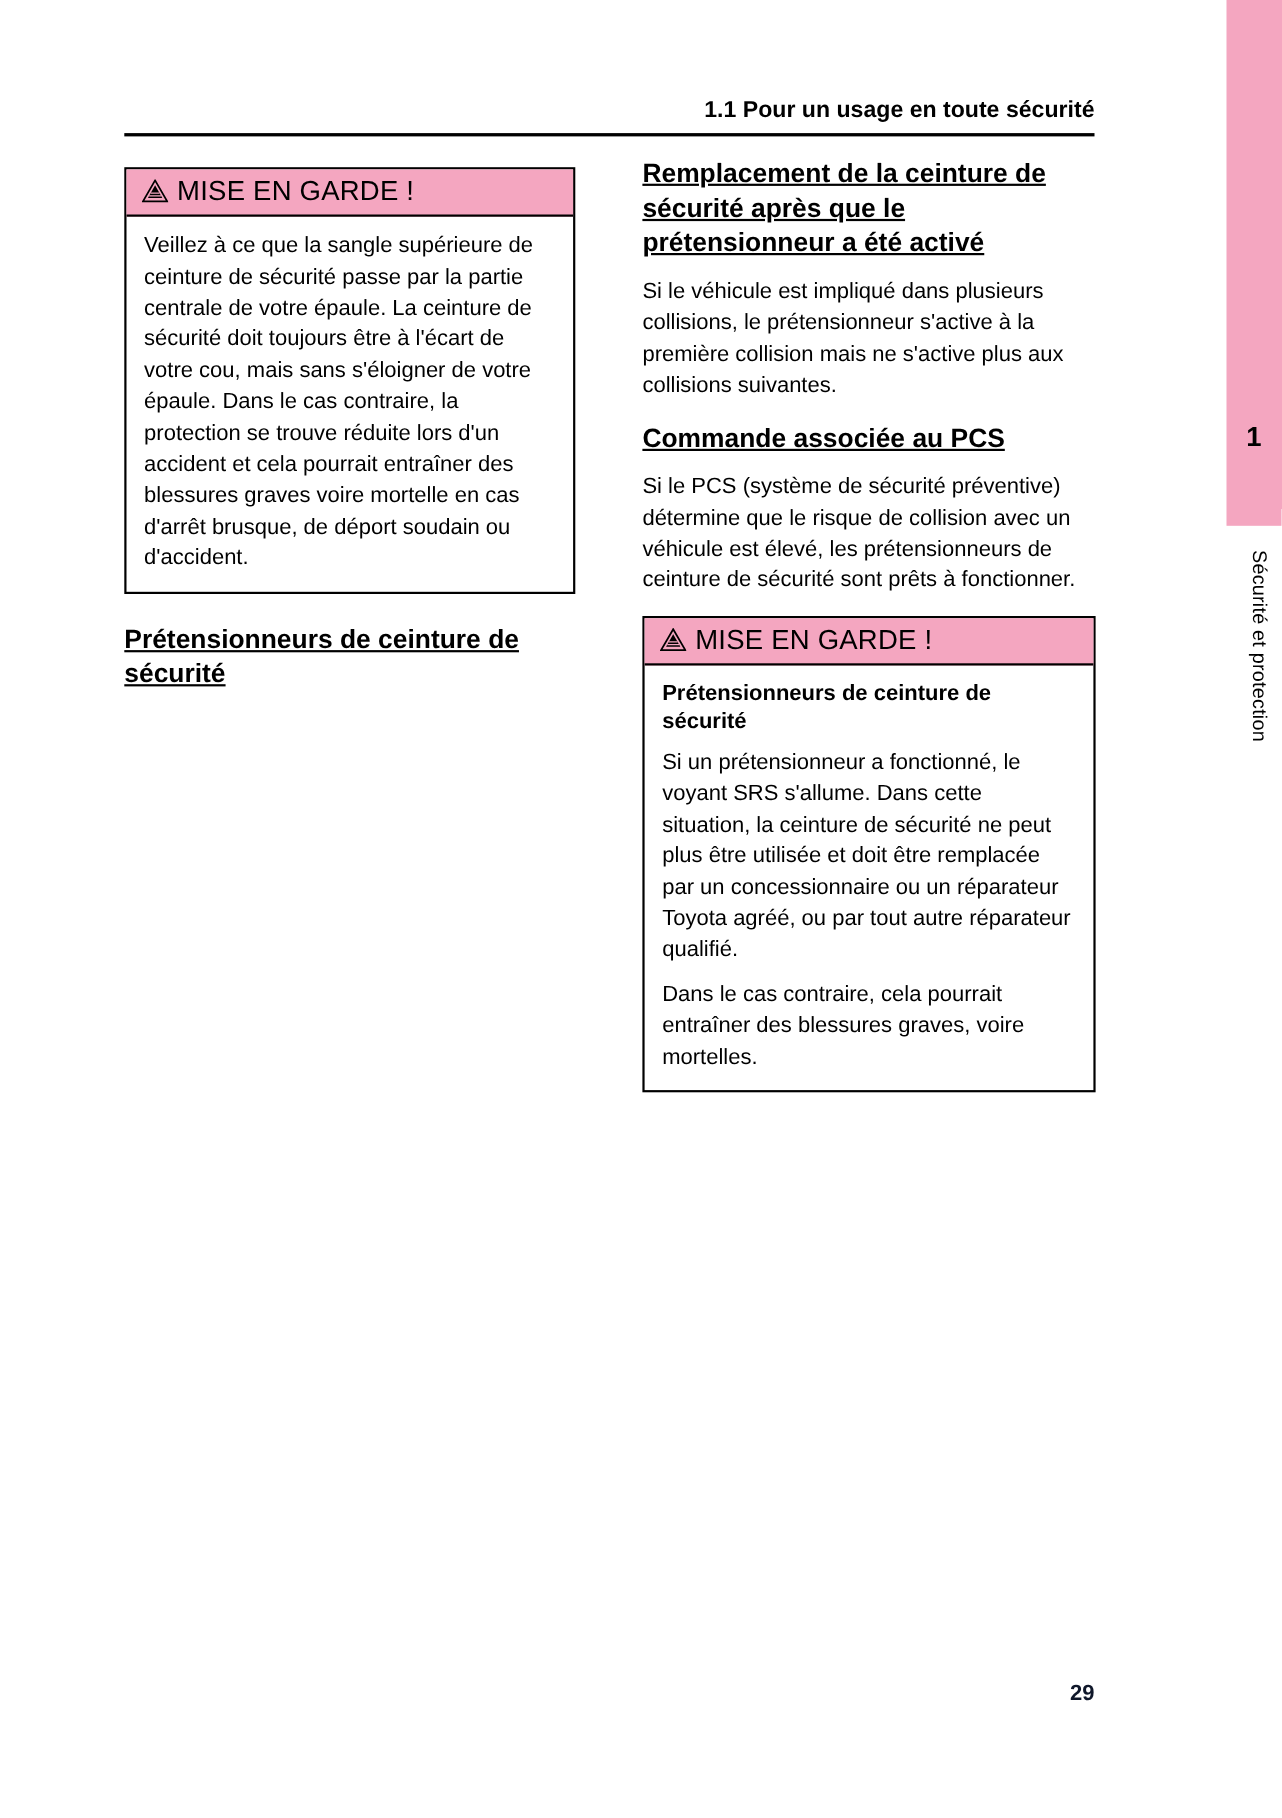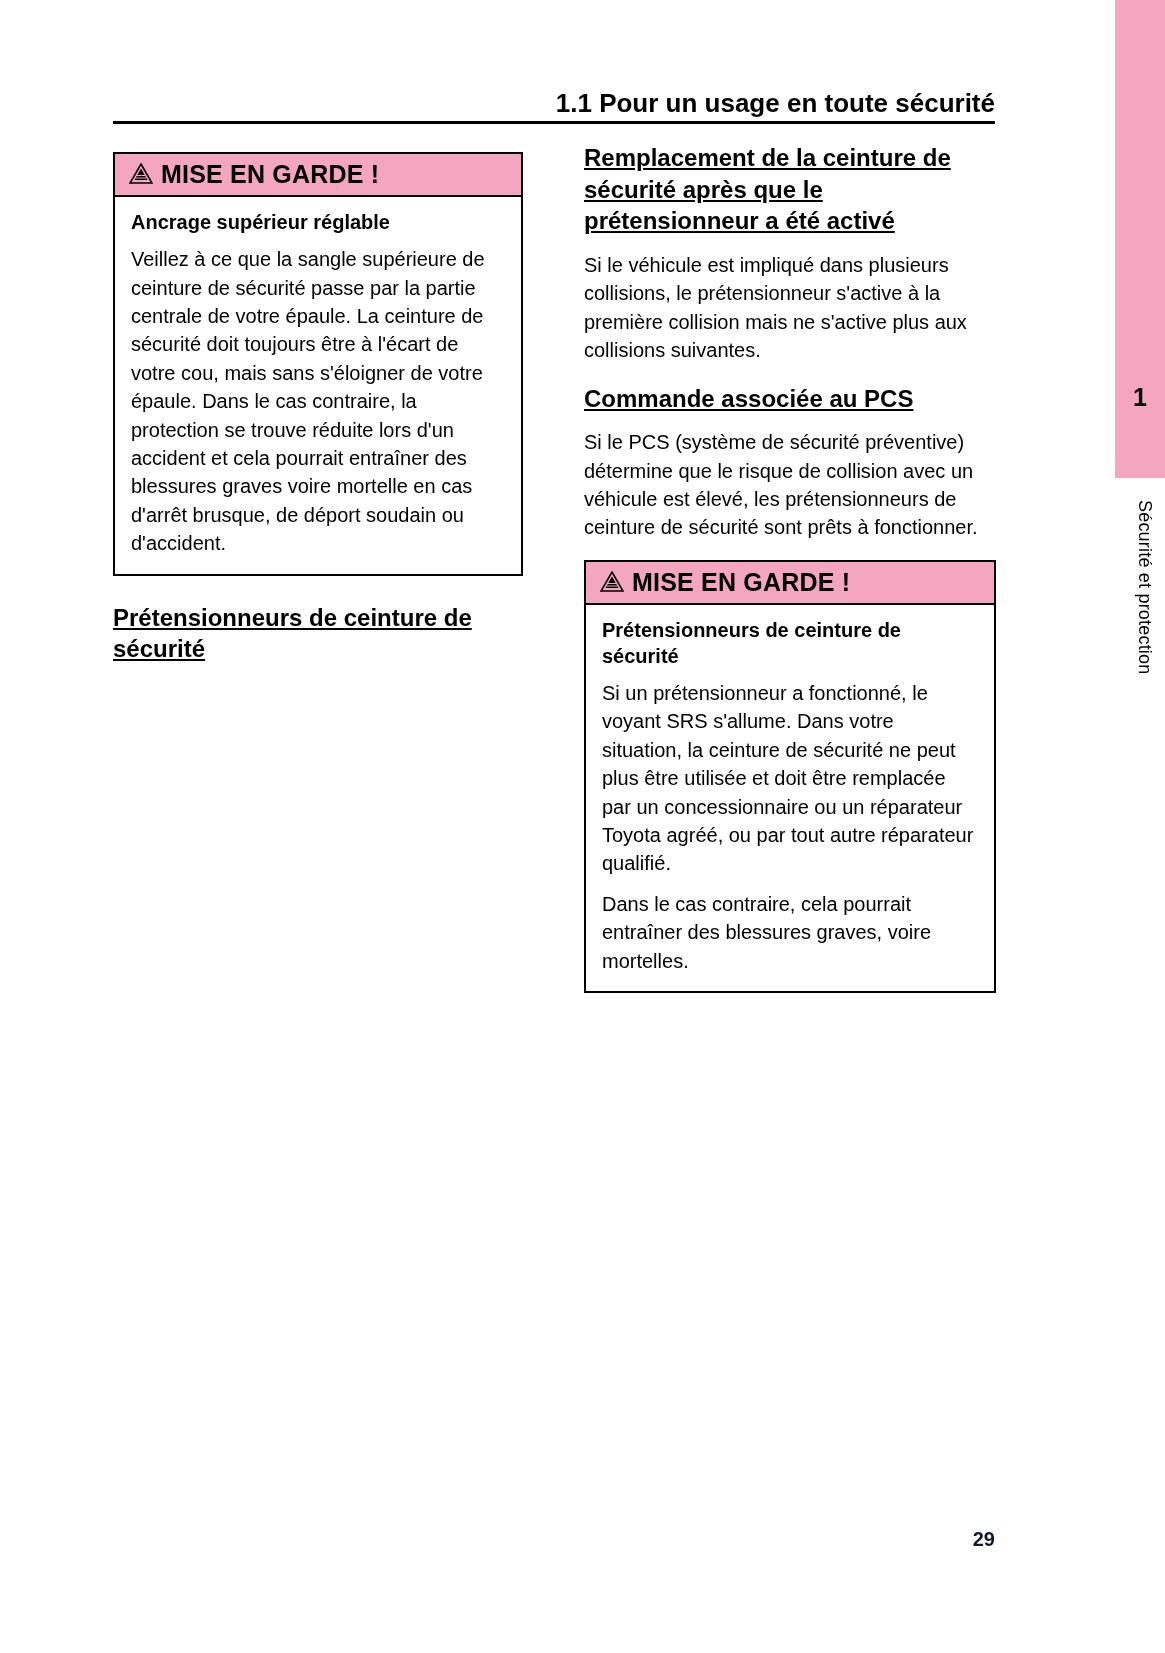--- a/index.html
+++ b/index.html
@@ -64,21 +64,21 @@
     width: 1115px;
     height: 1653px;
   }
 
   .header-title {
     position: absolute;
     left: 113px;
     top: 88px;
     width: 882px;
     text-align: right;
-    font-size: 26px;
+    font-size: 21px;
     font-weight: bold;
     color: #000;
   }
   .header-rule {
     position: absolute;
     left: 113px;
     top: 121px;
     width: 882px;
     height: 3px;
     background: #000;
@@ -107,21 +107,21 @@
   .warn-head {
     background: #f4a6c0;
     border-bottom: 2px solid #000;
     padding: 7px 10px 8px 14px;
     display: flex;
     align-items: center;
     gap: 8px;
   }
   .warn-head .warn-label {
     font-size: 25px;
-    font-weight: bold;
+    font-weight: normal;
     letter-spacing: 0.2px;
     line-height: 1.05;
   }
   .warn-icon {
     width: 24px;
     height: 22px;
     flex: 0 0 auto;
     display: block;
   }
   .warn-body {
@@ -186,21 +186,20 @@
     <div class="warn-box">
       <div class="warn-head">
         <svg class="warn-icon" viewBox="0 0 24 22" aria-hidden="true">
           <path d="M12 1 L23 20 L1 20 Z" fill="none" stroke="#000" stroke-width="1.6"></path>
           <path d="M12 5.5 L18.5 17 L5.5 17 Z" fill="#000"></path>
           <path d="M8 12.5 h8 M6.6 15 h10.8" stroke="#f4a6c0" stroke-width="1.1"></path>
         </svg>
         <span class="warn-label">MISE EN GARDE !</span>
       </div>
       <div class="warn-body">
-        <h4>Ancrage supérieur réglable</h4>
         <p>Veillez à ce que la sangle supérieure de ceinture de sécurité passe par la partie centrale de votre épaule. La ceinture de sécurité doit toujours être à l'écart de votre cou, mais sans s'éloigner de votre épaule. Dans le cas contraire, la protection se trouve réduite lors d'un accident et cela pourrait entraîner des blessures graves voire mortelle en cas d'arrêt brusque, de déport soudain ou d'accident.</p>
       </div>
     </div>
 
     <div class="block">
       <h3 class="sec-head">Prétensionneurs de ceinture de sécurité</h3>
     </div>
 
   </div>
 
@@ -220,21 +219,21 @@
       <div class="warn-head">
         <svg class="warn-icon" viewBox="0 0 24 22" aria-hidden="true">
           <path d="M12 1 L23 20 L1 20 Z" fill="none" stroke="#000" stroke-width="1.6"></path>
           <path d="M12 5.5 L18.5 17 L5.5 17 Z" fill="#000"></path>
           <path d="M8 12.5 h8 M6.6 15 h10.8" stroke="#f4a6c0" stroke-width="1.1"></path>
         </svg>
         <span class="warn-label">MISE EN GARDE !</span>
       </div>
       <div class="warn-body">
         <h4>Prétensionneurs de ceinture de sécurité</h4>
-        <p>Si un prétensionneur a fonctionné, le voyant SRS s'allume. Dans votre situation, la ceinture de sécurité ne peut plus être utilisée et doit être remplacée par un concessionnaire ou un réparateur Toyota agréé, ou par tout autre réparateur qualifié.</p>
+        <p>Si un prétensionneur a fonctionné, le voyant SRS s'allume. Dans cette situation, la ceinture de sécurité ne peut plus être utilisée et doit être remplacée par un concessionnaire ou un réparateur Toyota agréé, ou par tout autre réparateur qualifié.</p>
         <p>Dans le cas contraire, cela pourrait entraîner des blessures graves, voire mortelles.</p>
       </div>
     </div>
 
   </div>
 
   <div class="page-number">29</div>
 </div>
 
 <div class="edge-strip">

